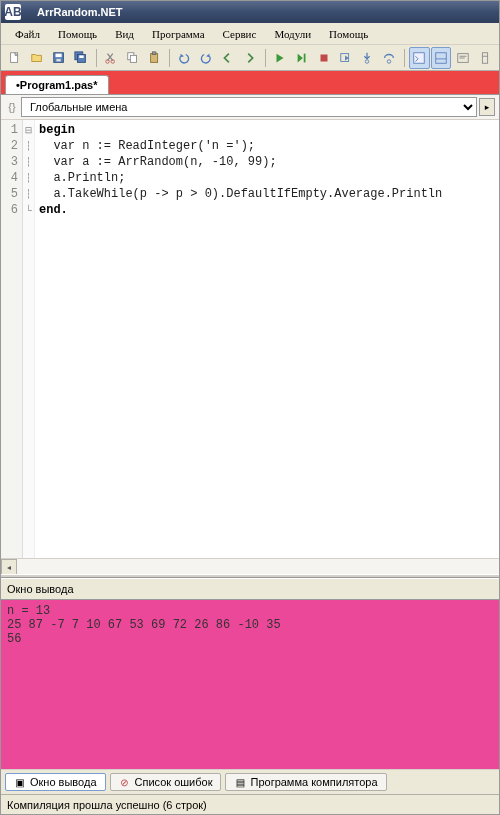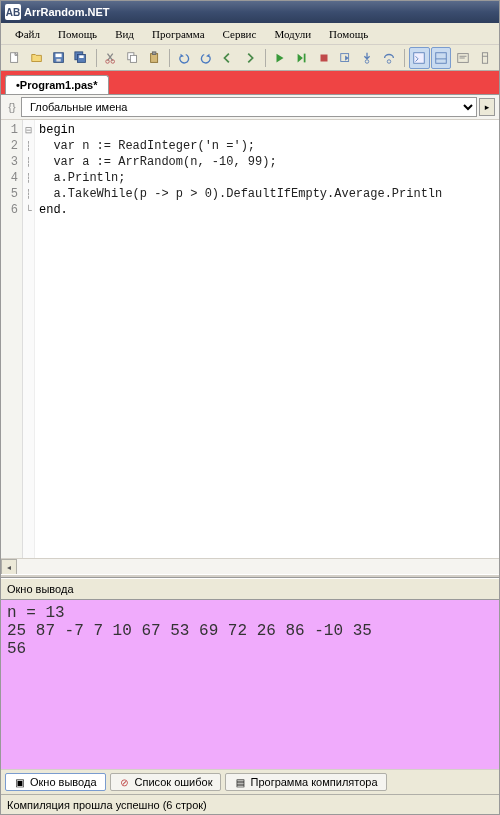--- a/index.html
+++ b/index.html
@@ -20,26 +20,26 @@
   display: flex;
   align-items: center;
   padding: 0 4px;
   color: #fff;
   font-weight: bold;
   font-size: 11px;
 }
 .titlebar-icon {
   width: 16px;
   height: 16px;
-  margin-right: 3px;
+  margin-right: 16px;
   background: #fff;
   display: inline-flex;
   align-items: center;
   justify-content: center;
-  font-size: 10px;
+  font-size: 12px;
   color: #3b4d6f;
   border-radius: 2px;
 }
 .menubar {
   height: 22px;
   display: flex;
   align-items: center;
   padding: 2px 6px;
   gap: 2px;
   background: #ece9d8;
@@ -163,21 +163,21 @@
 }
 .code {
   flex: 1;
   font-family: 'Courier New', monospace;
   font-size: 12px;
   line-height: 16px;
   padding: 2px 4px;
   white-space: pre;
   color: #222;
 }
-.kw { color: #000; font-weight: normal; text-align: right; }
+.kw { color: #000; font-weight: bold; text-align: right; }
 .hsplit {
   height: 4px;
   background: #d4d0c8;
   border-top: 1px solid #fff;
   border-bottom: 1px solid #999;
   cursor: row-resize;
 }
 .hscroll {
   height: 16px;
   background: #ece9d8;
@@ -200,23 +200,23 @@
   background: #f5f4f0;
 }
 .output-label {
   padding: 4px 6px;
   background: #ece9d8;
   font-size: 11px;
   border-top: 1px solid #fff;
 }
 .output-area {
   height: 170px;
-  background: #f0abfc;
+  background: #ec4899;
   font-family: 'Courier New', monospace;
-  font-size: 16px;
+  font-size: 12px;
   padding: 4px 6px;
   white-space: pre;
   color: #333;
   border-top: 1px solid #999;
   overflow: auto;
 }
 .bottom-tabs {
   display: flex;
   align-items: center;
   padding: 3px 4px;

